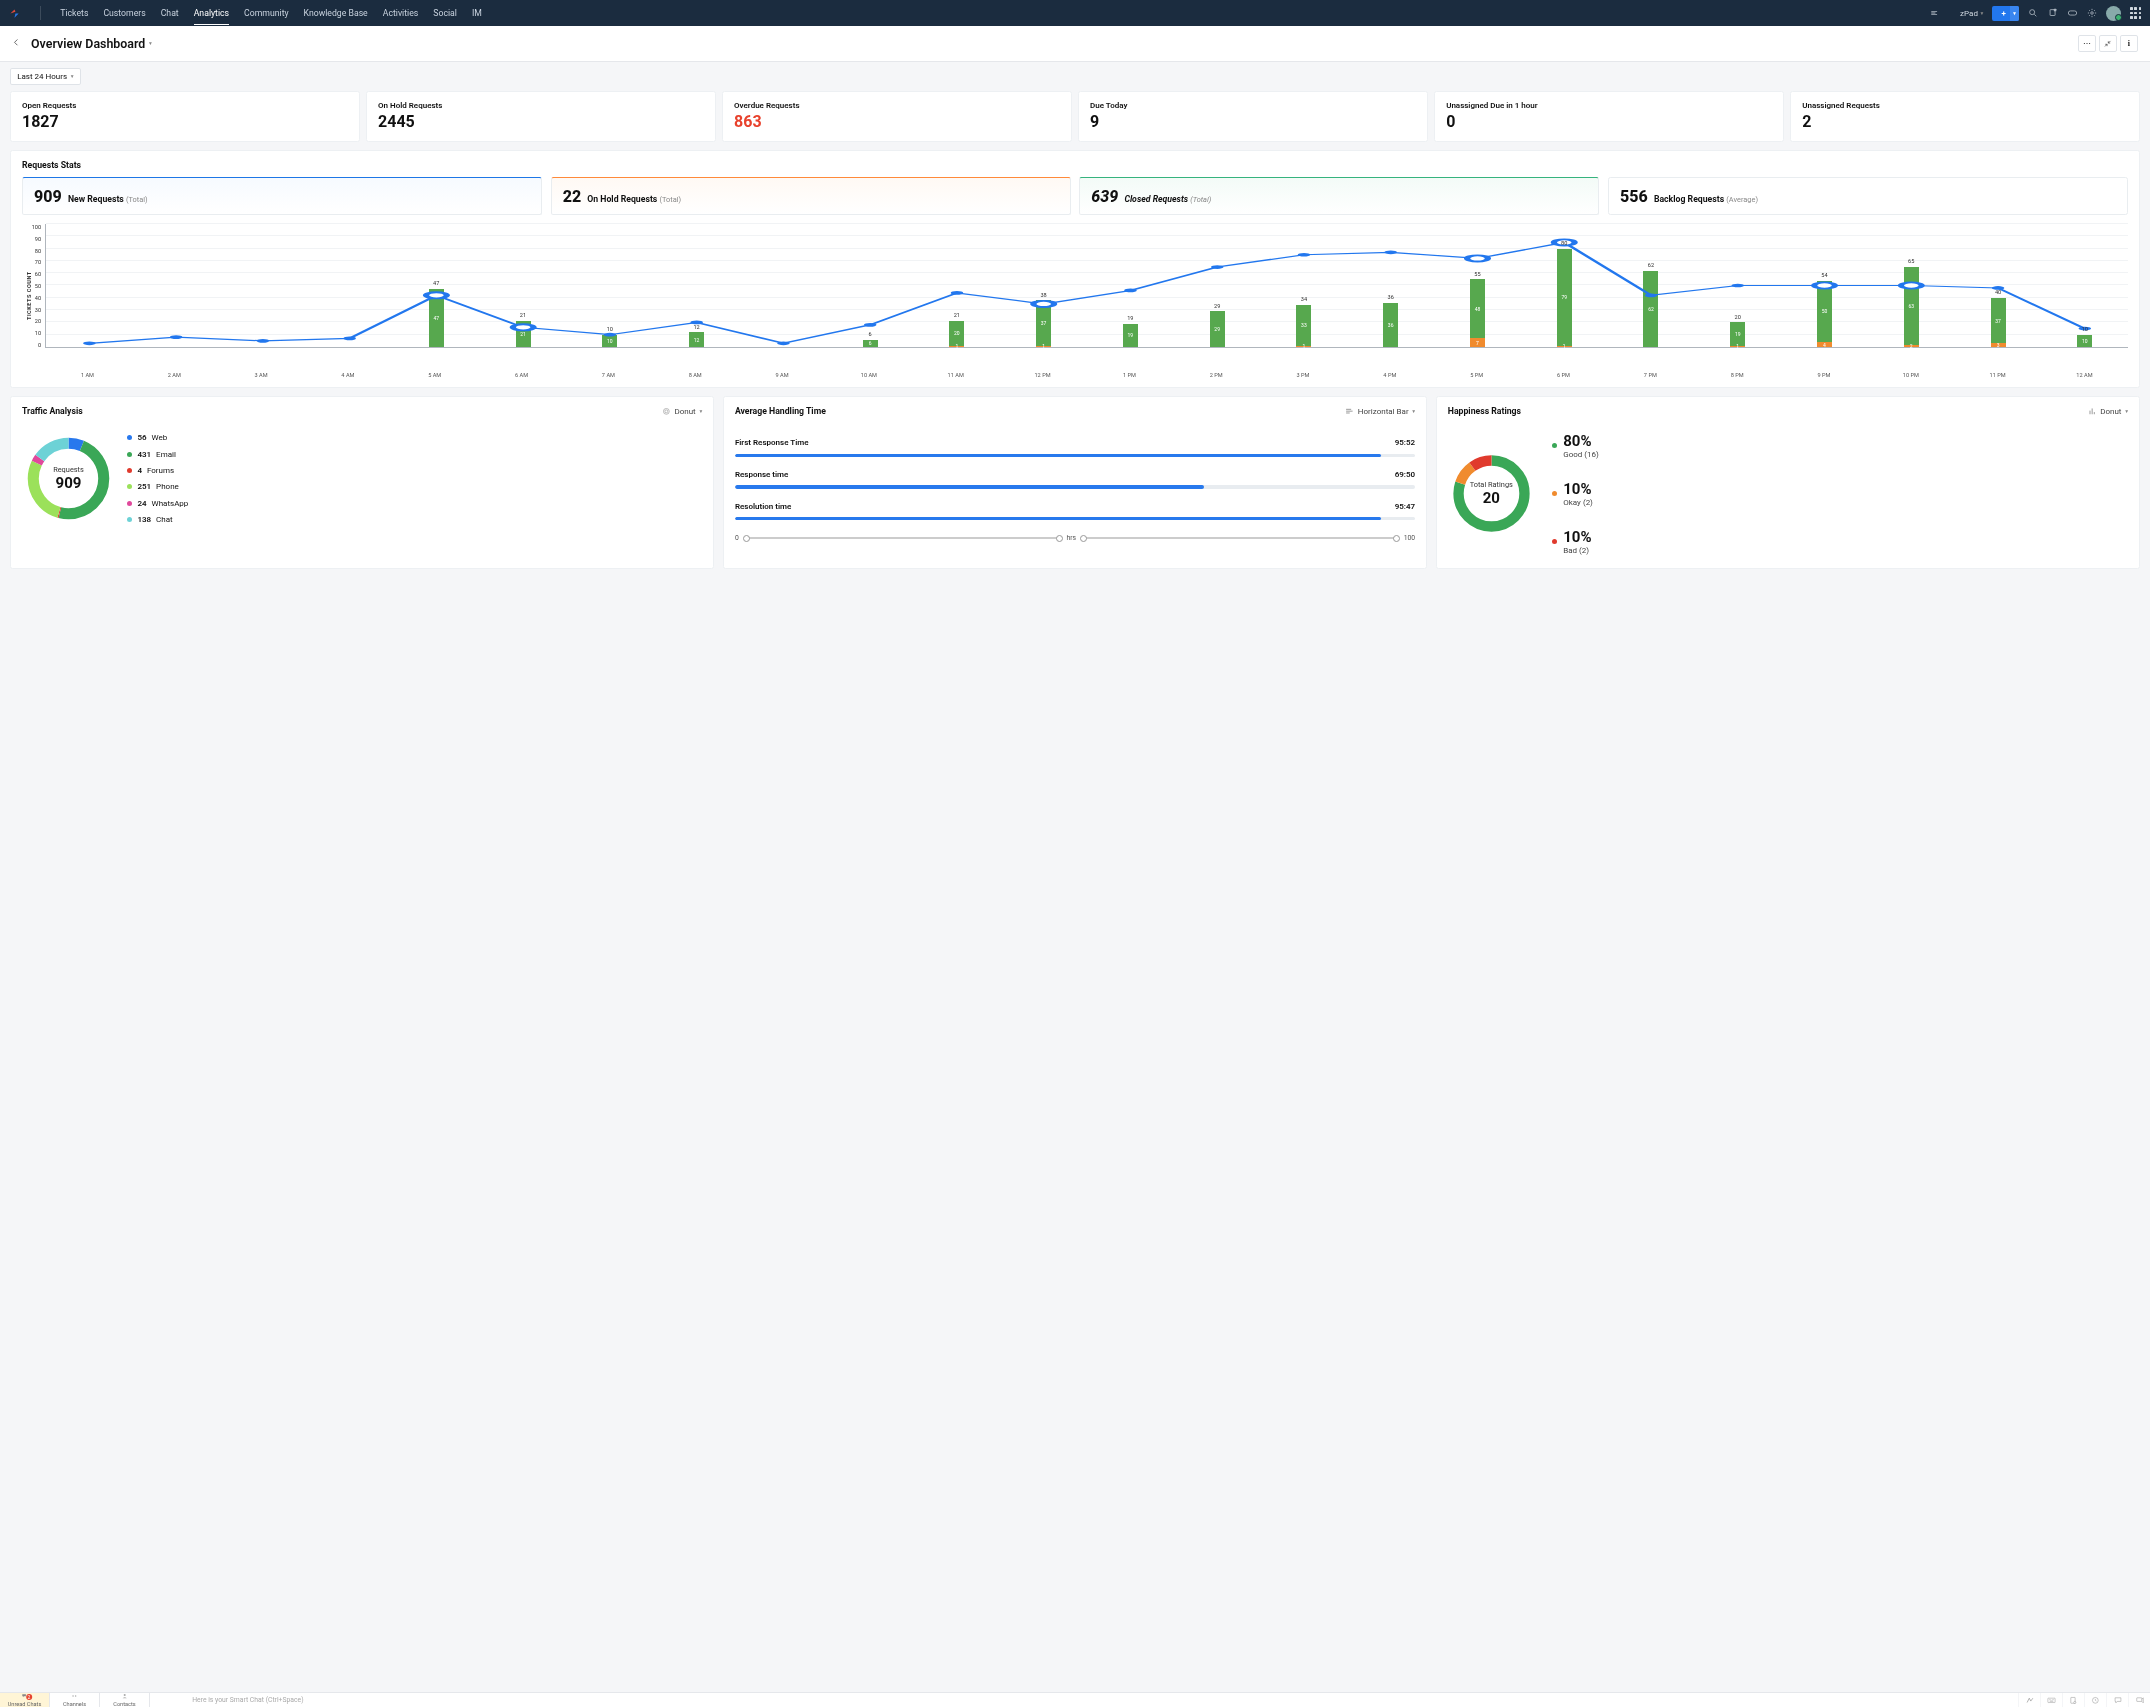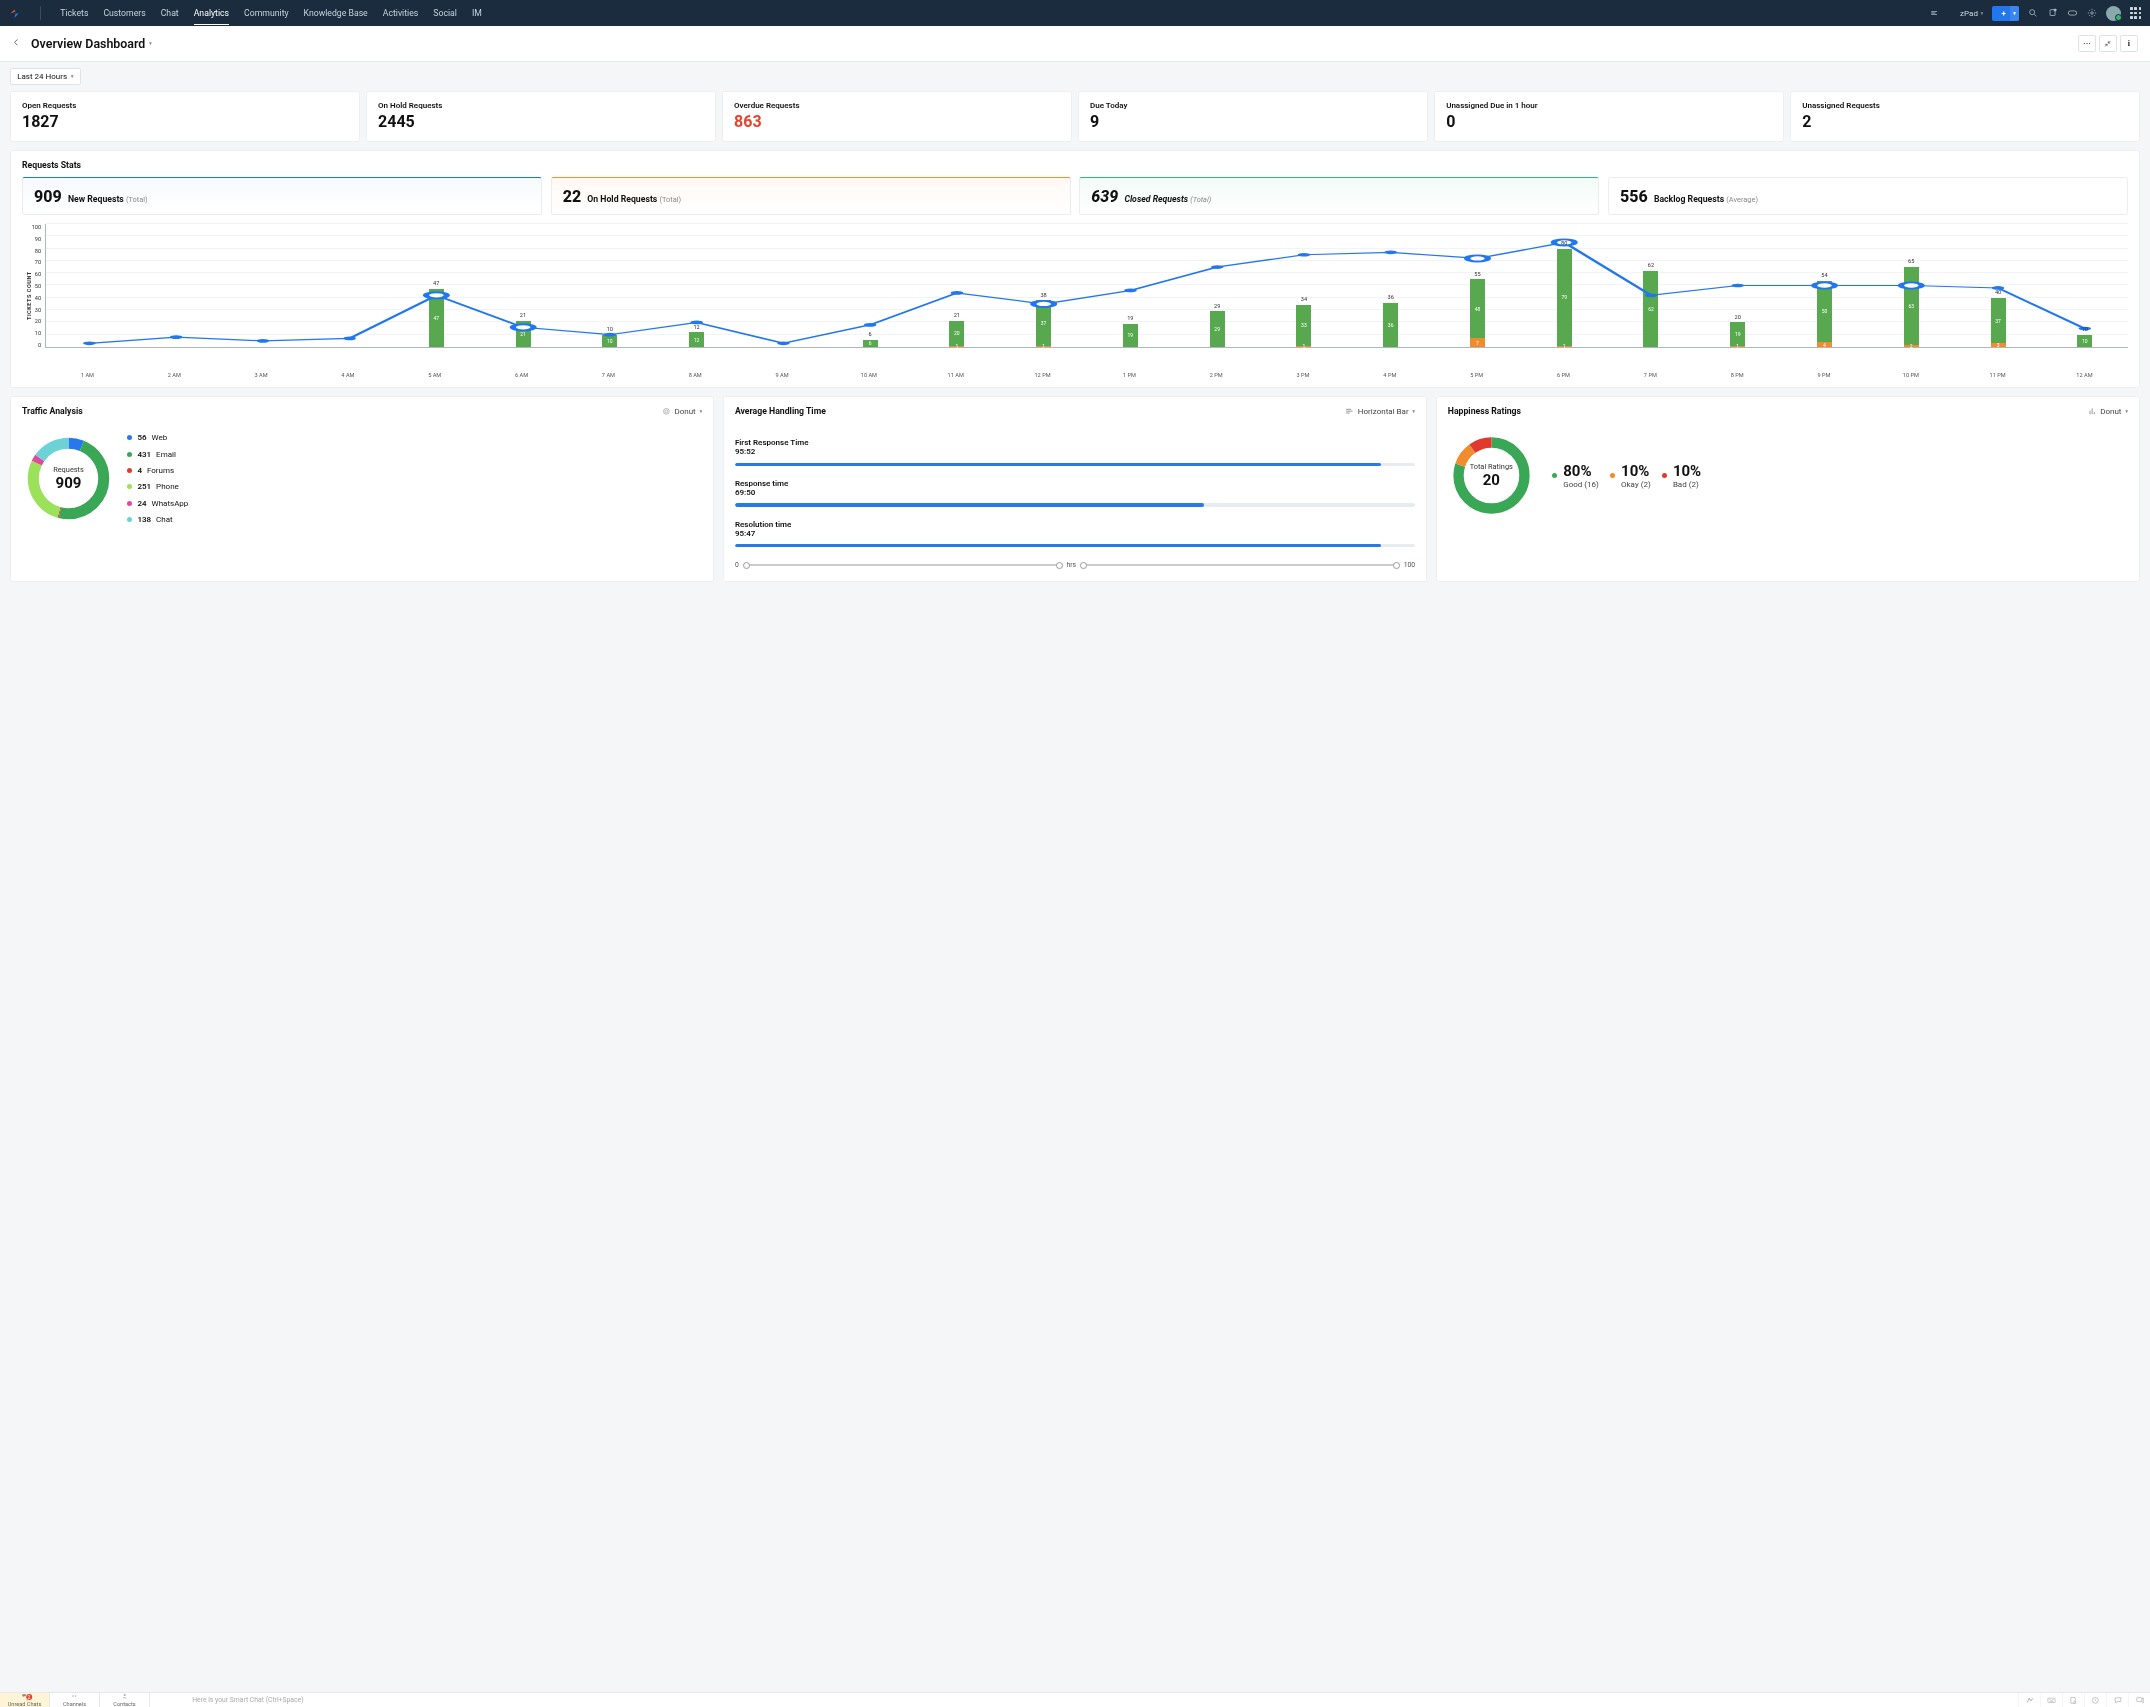--- a/index.html
+++ b/index.html
@@ -139,34 +139,34 @@
   .donut svg{width:100%;height:100%;transform:rotate(-90deg);}
   .donut-center{position:absolute;inset:0;display:flex;flex-direction:column;align-items:center;justify-content:center;}
   .donut-center .top-lbl{font-size:7.4px;color:#333;}
   .donut-center .val{font-size:15px;font-weight:700;}
   .legend{display:flex;flex-direction:column;gap:7.4px;font-size:8px;}
   .legend-row{display:flex;align-items:center;gap:5px;white-space:nowrap;}
   .dot{width:5px;height:5px;border-radius:50%;flex-shrink:0;}
 
   
   .hbar-item{margin-bottom:13.6px;}
-  .hbar-top{display:flex;justify-content:space-between;font-size:8px;font-weight:600;margin-bottom:6.2px;flex-direction:column;}
+  .hbar-top{display:flex;justify-content:space-between;font-size:8px;font-weight:600;margin-bottom:6.2px;}
   .hbar-track{height:3.1px;background:#e8ecf0;border-radius:1.9px;overflow:hidden;}
   .hbar-fill{height:100%;background:#2879ed;border-radius:1.9px;}
   .hbar-axis{display:flex;justify-content:space-between;font-size:6.8px;color:#555;margin-top:10px;align-items:center;}
   .hbar-slider-track{flex:1;height:1.2px;background:#ccc;margin:0 5px;position:relative;}
   .hbar-slider-track::before,.hbar-slider-track::after{content:"";width:5px;height:5px;border-radius:50%;background:#fff;border:0.6px solid #999;position:absolute;top:-2.5px;}
   .hbar-slider-track::before{left:-1.2px;}
   .hbar-slider-track::after{right:-1.2px;}
 
   
   .hdonut-wrap{display:flex;align-items:center;gap:17.3px;padding-top:6.2px;}
   .hdonut{position:relative;width:87px;height:87px;}
   .hdonut svg{width:100%;height:100%;transform:rotate(-90deg);}
-  .hlegend{display:flex;flex-direction:row;gap:11px;}
+  .hlegend{display:flex;flex-direction:column;gap:21px;}
   .hlegend-row{display:flex;align-items:center;gap:6.2px;}
   .hpct{font-size:15px;font-weight:700;}
   .hsub{font-size:8px;color:#444;}
 
   
   .statusbar{
     position:fixed;bottom:0;left:0;right:0;height:15px;background:#fff;border-top:0.6px solid #e5e7eb;
     display:flex;align-items:stretch;font-size:6.2px;color:#666;gap:36px;
   }
   .sb-tab{width:50px;border-right:0.6px solid #e5e7eb;display:flex;flex-direction:column;align-items:center;justify-content:center;cursor:pointer;position:relative;gap:0.6px;}

